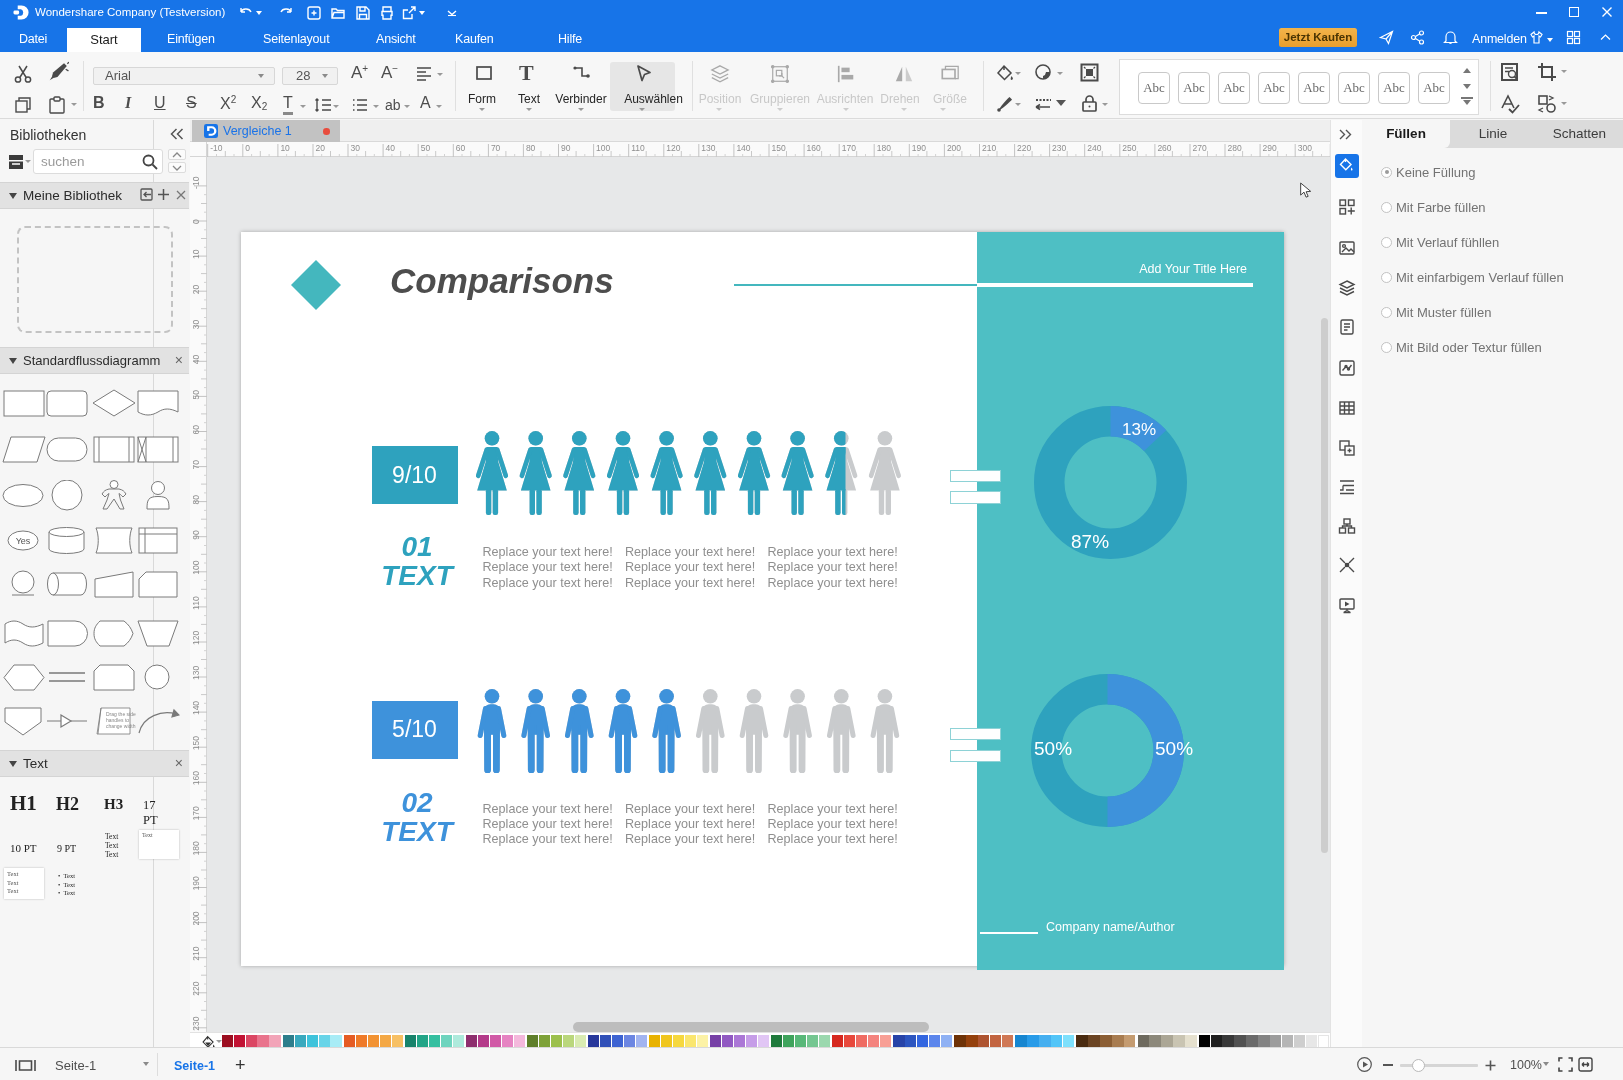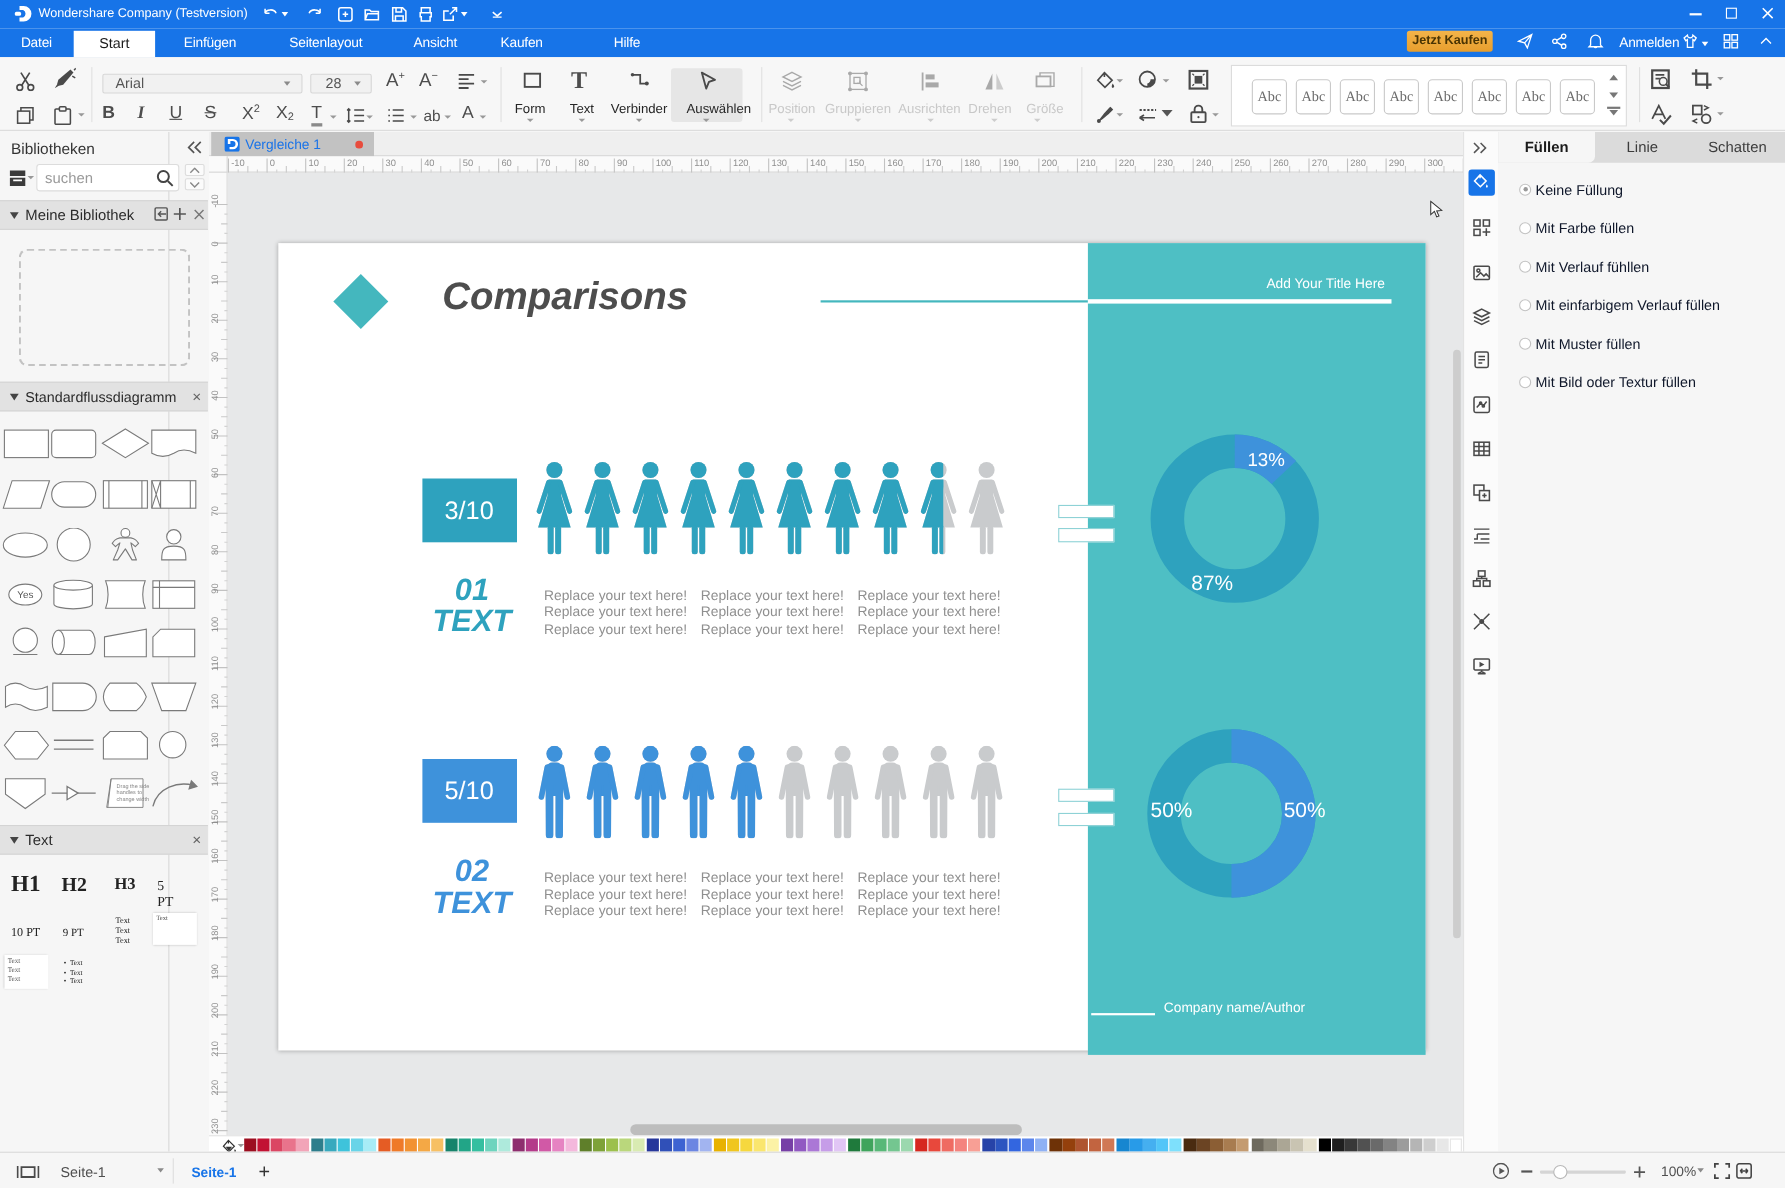--- a/index.html
+++ b/index.html
@@ -27,34 +27,34 @@
 .lhead{position:absolute;left:0;width:189px;height:27px;background:#E2E2E2;border-top:1px solid #D4D4D4;border-bottom:1px solid #D4D4D4;}
 .lhead .tri{position:absolute;left:9px;top:10px;width:0;height:0;border-left:4.5px solid transparent;border-right:4.5px solid transparent;border-top:6px solid #444;}
 .lhead .t{position:absolute;left:23px;top:5px;font-size:13.5px;color:#2b2b2b;}
 .lhead .x{position:absolute;right:6px;top:4px;font-size:14px;color:#666;}
 
 .shp{position:absolute;}
 
 #canvas{left:190px;top:120px;width:1140px;height:927px;background:#E7E8E9;overflow:hidden;}
 #tabbar{position:absolute;left:0;top:0;width:1140px;height:22px;background:#EFEFEF;border-bottom:1px solid #D9D9D9;}
 #doctab{position:absolute;left:2px;top:0;width:148px;height:22px;background:#C2C2C2;}
-#page{position:absolute;left:51px;top:101px;width:1043px;height:734px;background:#fff;box-shadow:0 0 4px rgba(0,0,0,0.28);margin-left:12px;}
+#page{position:absolute;left:51px;top:112px;width:1043px;height:734px;background:#fff;box-shadow:0 0 4px rgba(0,0,0,0.28);}
 
 #palette{position:absolute;left:0;top:912px;width:1140px;height:18px;background:#fff;border-top:1px solid #E2E2E2;border-bottom:1px solid #E2E2E2;}
 .pal{position:absolute;top:2px;width:11.3px;height:13.5px;}
 
 #iconstrip{left:1330px;top:120px;width:32px;height:927px;background:#FBFBFB;border-left:1px solid #E3E3E3;}
 .sic{position:absolute;left:7px;width:18px;height:18px;color:#4A4A4A;}
 
 #rightpanel{left:1362px;top:120px;width:261px;height:927px;background:#F6F6F6;}
 #rtabs{position:absolute;left:0;top:0;width:261px;height:28px;background:#DBDBDB;}
 .rtab{position:absolute;top:0;height:28px;line-height:28px;font-size:13.5px;text-align:center;color:#3c3c3c;}
 .radio{position:absolute;width:11px;height:11px;border:1px solid #C2C2C2;border-radius:50%;background:#fff;}
 .radio.sel::after{content:"";position:absolute;left:2.5px;top:2.5px;width:4px;height:4px;border-radius:50%;background:#9B9B9B;}
-.rlab{position:absolute;font-size:13px;color:#0f172a;}
+.rlab{position:absolute;font-size:13px;color:#737373;}
 
 #statusbar{left:0;top:1047px;width:1623px;height:33px;background:#F6F6F6;border-top:1px solid #D9D9D9;}
 .stxt{position:absolute;font-size:13px;color:#4F4F4F;}
 </style></head><body>
 <div id="titlebar" class="abs">
     <svg class="abs" style="left:13px;top:4px" width="17" height="17" viewBox="0 0 18 18">
 <path d="M5 1.5 L9 1.5 A7.5 7.5 0 0 1 9 16.5 L5 16.5 L5 12.5 L8.5 12.5 A3.8 3.8 0 0 0 8.5 5.5 L5 5.5 Z" fill="#fff"></path>
       <rect x="0.5" y="7" width="6" height="4" rx="1.5" fill="#fff"></rect>
     </svg>
     <div class="abs" style="left:35px;top:6px;color:#fff;font-size:11.5px">Wondershare Company (Testversion)</div>
@@ -485,21 +485,21 @@
       </g>
     </svg>
     <div class="lhead" style="top:630px">
       <div class="t">Text</div>
       <div class="tri"></div>
       <div class="x">×</div>
     </div>
     <div class="abs" style="left:10px;top:671px;font-size:21px;font-weight:bold;font-family:&quot;Liberation Serif&quot;,serif;color:#222">H1</div>
     <div class="abs" style="left:56px;top:674px;font-size:18px;font-weight:bold;font-family:&quot;Liberation Serif&quot;,serif;color:#222">H2</div>
     <div class="abs" style="left:104px;top:676px;font-size:15px;font-weight:bold;font-family:&quot;Liberation Serif&quot;,serif;color:#222">H3</div>
-    <div class="abs" style="left:143px;top:678px;font-size:12.5px;font-family:&quot;Liberation Serif&quot;,serif;color:#222">5 PT</div>
+    <div class="abs" style="left:143px;top:678px;font-size:12.5px;font-family:&quot;Liberation Serif&quot;,serif;color:#222">17 PT</div>
     <div class="abs" style="left:10px;top:722px;font-size:11px;font-family:&quot;Liberation Serif&quot;,serif;color:#222">10 PT</div>
     <div class="abs" style="left:57px;top:723px;font-size:10px;font-family:&quot;Liberation Serif&quot;,serif;color:#222">9 PT</div>
     <div class="abs" style="left:105px;top:712px;font-size:7.5px;line-height:9px;font-family:&quot;Liberation Serif&quot;,serif;color:#222">Text<br>Text<br>Text</div>
     <div class="abs" style="left:139px;top:710px;width:40px;height:29px;background:#fff;box-shadow:0 0 2px rgba(0,0,0,.25)">
       <span style="position:absolute;left:3px;top:2px;font-size:6px;font-family:&quot;Liberation Serif&quot;,serif;color:#222;color:#555">Text</span>
     </div>
     <div class="abs" style="left:4px;top:748px;width:40px;height:31px;background:#fff;box-shadow:0 0 2px rgba(0,0,0,.25)">
       <span style="position:absolute;left:3px;top:2px;font-size:6.5px;line-height:8.5px;font-family:&quot;Liberation Serif&quot;,serif;color:#222;color:#555">Text<br>Text<br>Text</span>
     </div>
     <div class="abs" style="left:58px;top:752px;font-size:6.5px;line-height:8.5px;color:#888;font-family:&quot;Liberation Serif&quot;,serif;color:#222">•&nbsp;&nbsp;Text<br>•&nbsp;&nbsp;Text<br>•&nbsp;&nbsp;Text</div>
@@ -889,21 +889,21 @@
           <use href="#man" x="87.3" style="color:#3E92DB"></use>
           <use href="#man" x="131.0" style="color:#3E92DB"></use>
           <use href="#man" x="174.6" style="color:#3E92DB"></use>
           <use href="#man" x="218.3" style="color:#3E92DB"></use>
           <use href="#man" x="262.0" style="color:#3E92DB"></use>
           <use href="#man" x="305.6" style="color:#3E92DB"></use>
           <use href="#man" x="349.3" style="color:#3E92DB"></use>
           <use href="#man" x="392.9" style="color:#3E92DB"></use>
         </g>
       </svg>
-      <div class="abs" style="left:130.5px;top:213.5px;width:86px;height:58px;background:#2EA2BE;color:#fff;font-size:23px;text-align:center;line-height:58px">3/10</div>
+      <div class="abs" style="left:130.5px;top:213.5px;width:86px;height:58px;background:#2EA2BE;color:#fff;font-size:23px;text-align:center;line-height:58px">9/10</div>
       <div class="abs" style="left:130.5px;top:469px;width:86px;height:57.5px;background:#3E92DB;color:#fff;font-size:23px;text-align:center;line-height:57.5px">5/10</div>
       <div class="abs" style="left:116px;top:300px;width:120px;text-align:center;font-weight:bold;font-style:italic;font-size:28px;line-height:29px;color:#2EA2BE">01<br>TEXT</div>
       <div class="abs" style="left:116px;top:556px;width:120px;text-align:center;font-weight:bold;font-style:italic;font-size:28px;line-height:29px;color:#3E92DB">02<br>TEXT</div>
       <div class="abs" style="left:241.5px;top:313px;font-size:12.6px;line-height:15.4px;color:#8F8F8F">Replace your text here!<br>Replace your text here!<br>Replace your text here!</div>
       <div class="abs" style="left:241.5px;top:569.5px;font-size:12.6px;line-height:15.4px;color:#8F8F8F">Replace your text here!<br>Replace your text here!<br>Replace your text here!</div>
       <div class="abs" style="left:384px;top:313px;font-size:12.6px;line-height:15.4px;color:#8F8F8F">Replace your text here!<br>Replace your text here!<br>Replace your text here!</div>
       <div class="abs" style="left:384px;top:569.5px;font-size:12.6px;line-height:15.4px;color:#8F8F8F">Replace your text here!<br>Replace your text here!<br>Replace your text here!</div>
       <div class="abs" style="left:526.5px;top:313px;font-size:12.6px;line-height:15.4px;color:#8F8F8F">Replace your text here!<br>Replace your text here!<br>Replace your text here!</div>
       <div class="abs" style="left:526.5px;top:569.5px;font-size:12.6px;line-height:15.4px;color:#8F8F8F">Replace your text here!<br>Replace your text here!<br>Replace your text here!</div>
       <div class="abs" style="left:709px;top:237.5px;width:51px;height:12.5px;background:#fff;border:1px solid #8ED2D6"></div>

